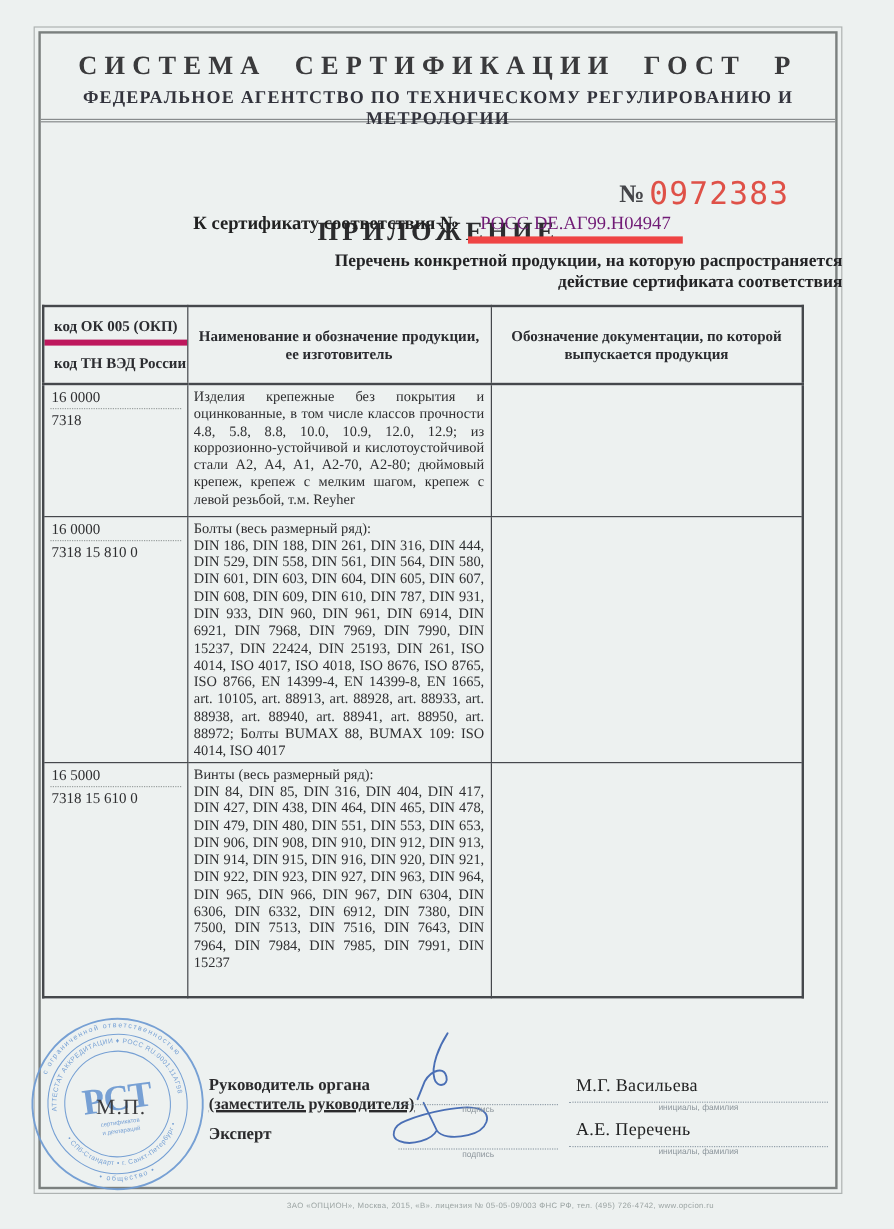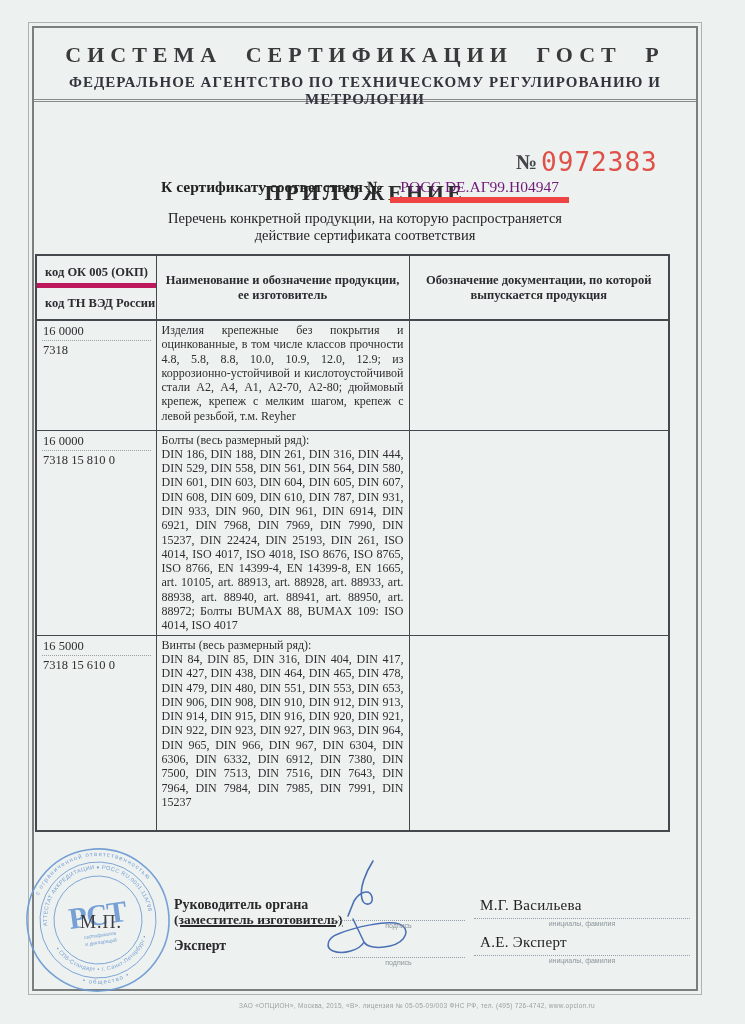--- a/index.html
+++ b/index.html
@@ -29,22 +29,22 @@
 
   .title { position:absolute; left:28px; width:674px; top:142px; text-align:center;
     font-size:22px; font-weight:bold; letter-spacing:3.5px; color:#2c2c2e;margin-top:38px; }
 
   .cert-line { position:absolute; left:28px; width:674px; top:178px; text-align:center;
     font-size:15.5px; }
   .cert-line .lbl { font-weight:bold; color:#222; }
   .cert-line .val { display:inline-block; padding:0 10px 1px 10px; margin-left:4px;
     border-bottom:6px solid #ef4444; color:#701a75; }
 
-  .desc { position:absolute; left:28px; width:674px; top:210px; text-align:center;
-    font-size:14.5px; font-weight:normal; line-height:17px; color:#242426; }
+  .desc { position:absolute; left:28px; width:674px; top:210px; text-align:right;
+    font-size:14.5px; font-weight:bold; line-height:17px; color:#242426; }
 
   
   .tablewrap { position:absolute; left:35px; top:254px; }
   table { border-collapse:collapse; table-layout:fixed; width:633px;
     border:2px solid #45484c; }
   th, td { border:1px solid #45484c; vertical-align:top; }
   thead tr { height:64px; }
   thead th { border-bottom:2px solid #45484c; font-weight:bold; font-size:12.5px;
     color:#2b2c30; vertical-align:middle; padding:4px 8px; line-height:15px; }
   th.codes-th { padding:0; vertical-align:top; }
@@ -205,37 +205,37 @@
         <text x="75" y="80" text-anchor="middle" font-size="30" font-weight="bold" font-family="Liberation Serif, serif" letter-spacing="-1">РСТ</text>
         <text x="75" y="92" text-anchor="middle" font-size="5">сертификатов</text>
         <text x="75" y="99" text-anchor="middle" font-size="5">и деклараций</text>
       </g>
     </svg>
   </div>
   <div class="mp">М.П.</div>
 
   <div class="role1">
     <div class="l1">Руководитель органа</div>
-    <div class="l2">(заместитель изготовитель)</div>
+    <div class="l2">(заместитель руководителя)</div>
   </div>
   <div class="role2">Эксперт</div>
 
   <svg class="sig-svg sg1" width="55" height="60" viewBox="0 0 55 60">
     <path d="M38,3 C31,14 24,30 27,41 C29,49 39,47 37,39 C35,31 25,33 19,43 L13,58" fill="none" stroke="#4a6fb5" stroke-width="1.6" stroke-linecap="round"></path>
   </svg>
   <svg class="sig-svg sg2" width="92" height="44" viewBox="0 0 92 44">
     <path d="M30,4 L41,27 M41,27 C37,35 20,40 10,36 C2,33 4,23 15,19 C32,12 64,5 76,9 C88,13 84,27 67,31 C54,34 44,32 41,27" fill="none" stroke="#4a6fb5" stroke-width="1.5" stroke-linecap="round"></path>
   </svg>
 
   <div class="sigline sl1"></div>
   <div class="caption cap-s1">подпись</div>
   <div class="name name1">М.Г. Васильева</div>
   <div class="sigline nl1"></div>
   <div class="caption cap-n1">инициалы, фамилия</div>
 
   <div class="sigline sl2"></div>
   <div class="caption cap-s2">подпись</div>
-  <div class="name name2">А.Е. Эксперт</div>
+  <div class="name name2">А.Е. Перечень</div>
   <div class="sigline nl2"></div>
   <div class="caption cap-n2">инициалы, фамилия</div>
 
   <div class="footer">ЗАО «ОПЦИОН», Москва, 2015, «В».   лицензия № 05-05-09/003 ФНС РФ,   тел. (495) 726-4742,   www.opcion.ru</div>
 </div>
 
 </body></html>

